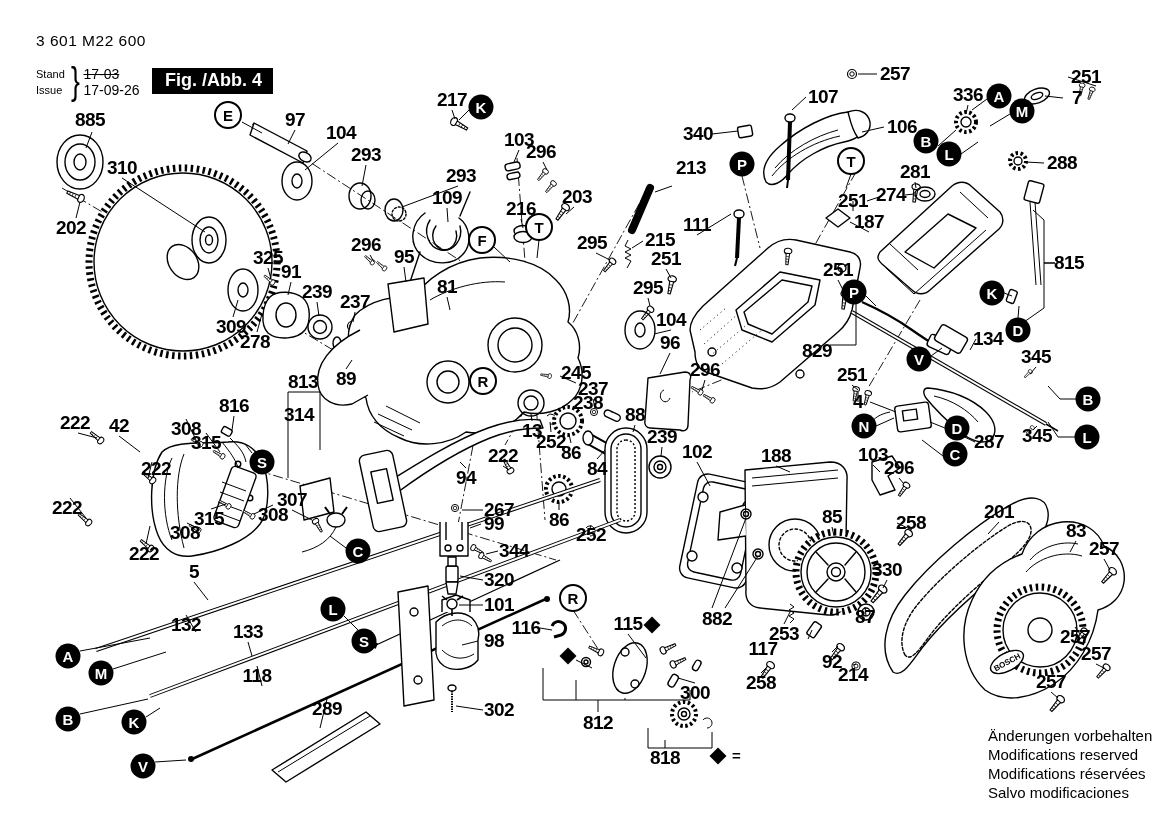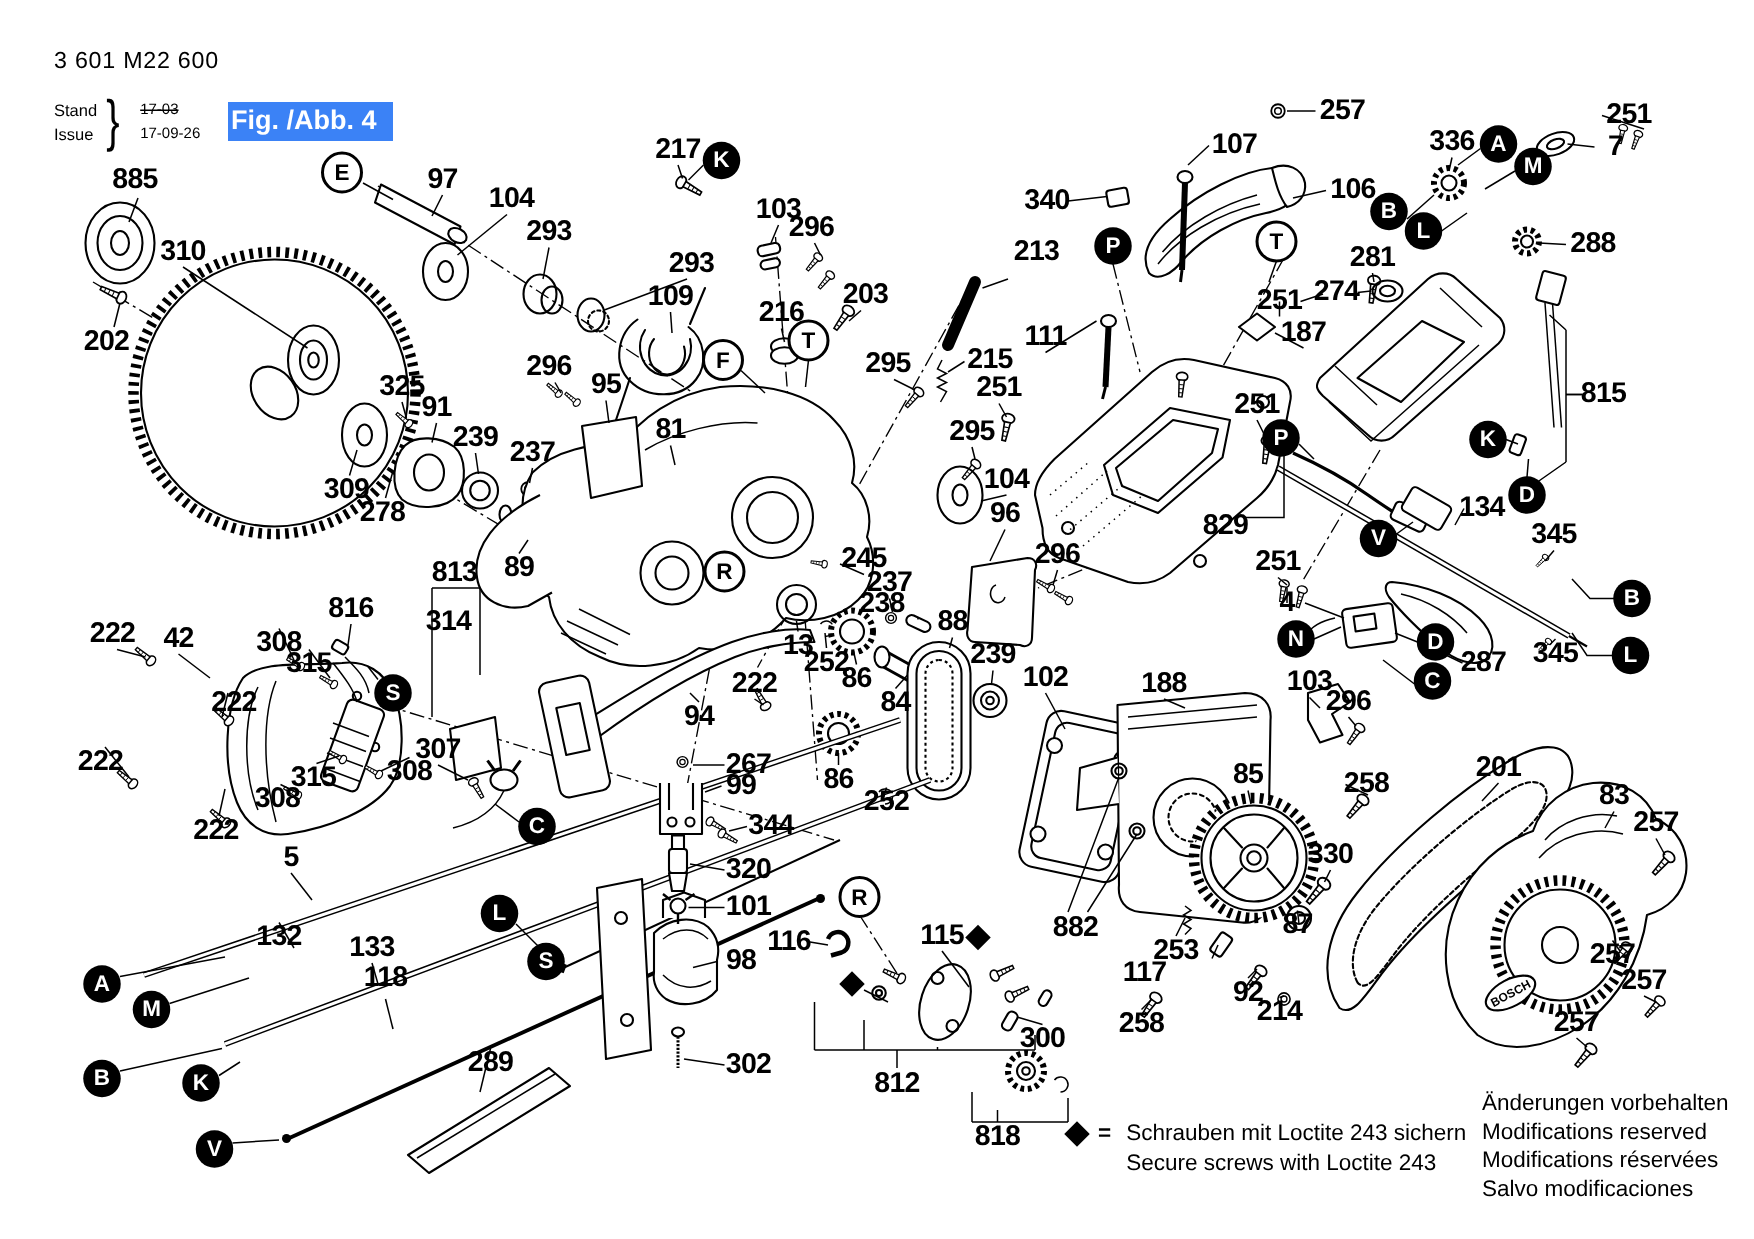--- a/index.html
+++ b/index.html
@@ -18,24 +18,24 @@
   .marker{position:absolute;transform:translate(-50%,-50%);width:25px;height:25px;border-radius:50%;
           display:flex;align-items:center;justify-content:center;font-weight:bold;font-size:15px;line-height:1;}
   .marker.filled{background:#000;color:#fff;}
   .marker.outline{background:#fff;color:#000;border:2.2px solid #000;width:24px;height:24px;}
   .diamond{position:absolute;transform:translate(-50%,-50%) rotate(45deg);width:12px;height:12px;background:#000;}
   .titleblock{position:absolute;left:36px;top:32px;}
   .pn{font-size:15.5px;letter-spacing:0.5px;}
   .standissue{display:flex;align-items:center;margin-top:10px;}
   .si-col{font-size:11px;line-height:16px;}
   .brace{font-size:38px;font-weight:normal;margin:0 2px 0 4px;transform:scaleX(0.7);}
-  .si-val{font-size:10px;line-height:16px;margin-left:10px;}
+  .si-val{font-size:14px;line-height:16px;}
   .strike{text-decoration:line-through;}
-  .figbox{position:absolute;left:152px;top:68px;background:#3b82f6;color:#fff;font-weight:bold;
-          font-size:18px;padding:2px 11px 3px 2px;}
+  .figbox{position:absolute;left:152px;top:68px;background:#000000;color:#fff;font-weight:bold;
+          font-size:18px;padding:2px 11px 3px 13px;}
   .legend{position:absolute;left:712px;top:746px;display:flex;align-items:flex-start;font-size:15px;line-height:20px;}
   .legend .diamond-inline{width:12px;height:12px;background:#000;transform:rotate(45deg);
           display:inline-block;margin:4px 8px 0 0;}
   .legend .eq{font-weight:bold;margin-right:10px;}
   .footer-notes{position:absolute;left:988px;top:726px;font-size:15px;line-height:19px;}
 </style>
 </head>
 <body>
 
 <div class="stage">
@@ -618,21 +618,21 @@
       <div class="part-label" style="left: 156px; top: 469px;">222</div>
       <div class="part-label" style="left: 67px; top: 508px;">222</div>
       <div class="part-label" style="left: 144px; top: 554px;">222</div>
       <div class="part-label" style="left: 292px; top: 500px;">307</div>
       <div class="part-label" style="left: 273px; top: 515px;">308</div>
       <div class="part-label" style="left: 209px; top: 519px;">315</div>
       <div class="part-label" style="left: 185px; top: 533px;">308</div>
       <div class="part-label" style="left: 194px; top: 572px;">5</div>
       <div class="part-label" style="left: 186px; top: 625px;">132</div>
       <div class="part-label" style="left: 248px; top: 632px;">133</div>
-      <div class="part-label" style="left: 257px; top: 652px; text-align: right;">118</div>
+      <div class="part-label" style="left: 257px; top: 676px; text-align: right;">118</div>
       <div class="part-label" style="left: 327px; top: 709px;">289</div>
       <div class="part-label" style="left: 895px; top: 74px;">257</div>
       <div class="part-label" style="left: 823px; top: 97px;">107</div>
       <div class="part-label" style="left: 902px; top: 127px;">106</div>
       <div class="part-label" style="left: 698px; top: 134px;">340</div>
       <div class="part-label" style="left: 968px; top: 95px;">336</div>
       <div class="part-label" style="left: 1086px; top: 77px;">251</div>
       <div class="part-label" style="left: 1077px; top: 98px;">7</div>
       <div class="part-label" style="left: 1062px; top: 163px;">288</div>
       <div class="part-label" style="left: 915px; top: 172px;">281</div>
@@ -744,24 +744,20 @@
         <div class="strike">17-03</div>
         <div>17-09-26</div>
       </div>
     </div>
   </div>
   <div class="figbox">Fig. /Abb. 4</div>
 
   <div class="legend">
     <span class="diamond-inline"></span>
     <span class="eq">=</span>
-    <div>
-      <div>Schrauben mit Loctite 243 sichern</div>
-      <div>Secure screws with Loctite 243</div>
-    </div>
   </div>
 
   <div class="footer-notes">
       <div>Änderungen vorbehalten</div>
       <div>Modifications reserved</div>
       <div>Modifications réservées</div>
       <div>Salvo modificaciones</div>
     </div>
 
 </div>

